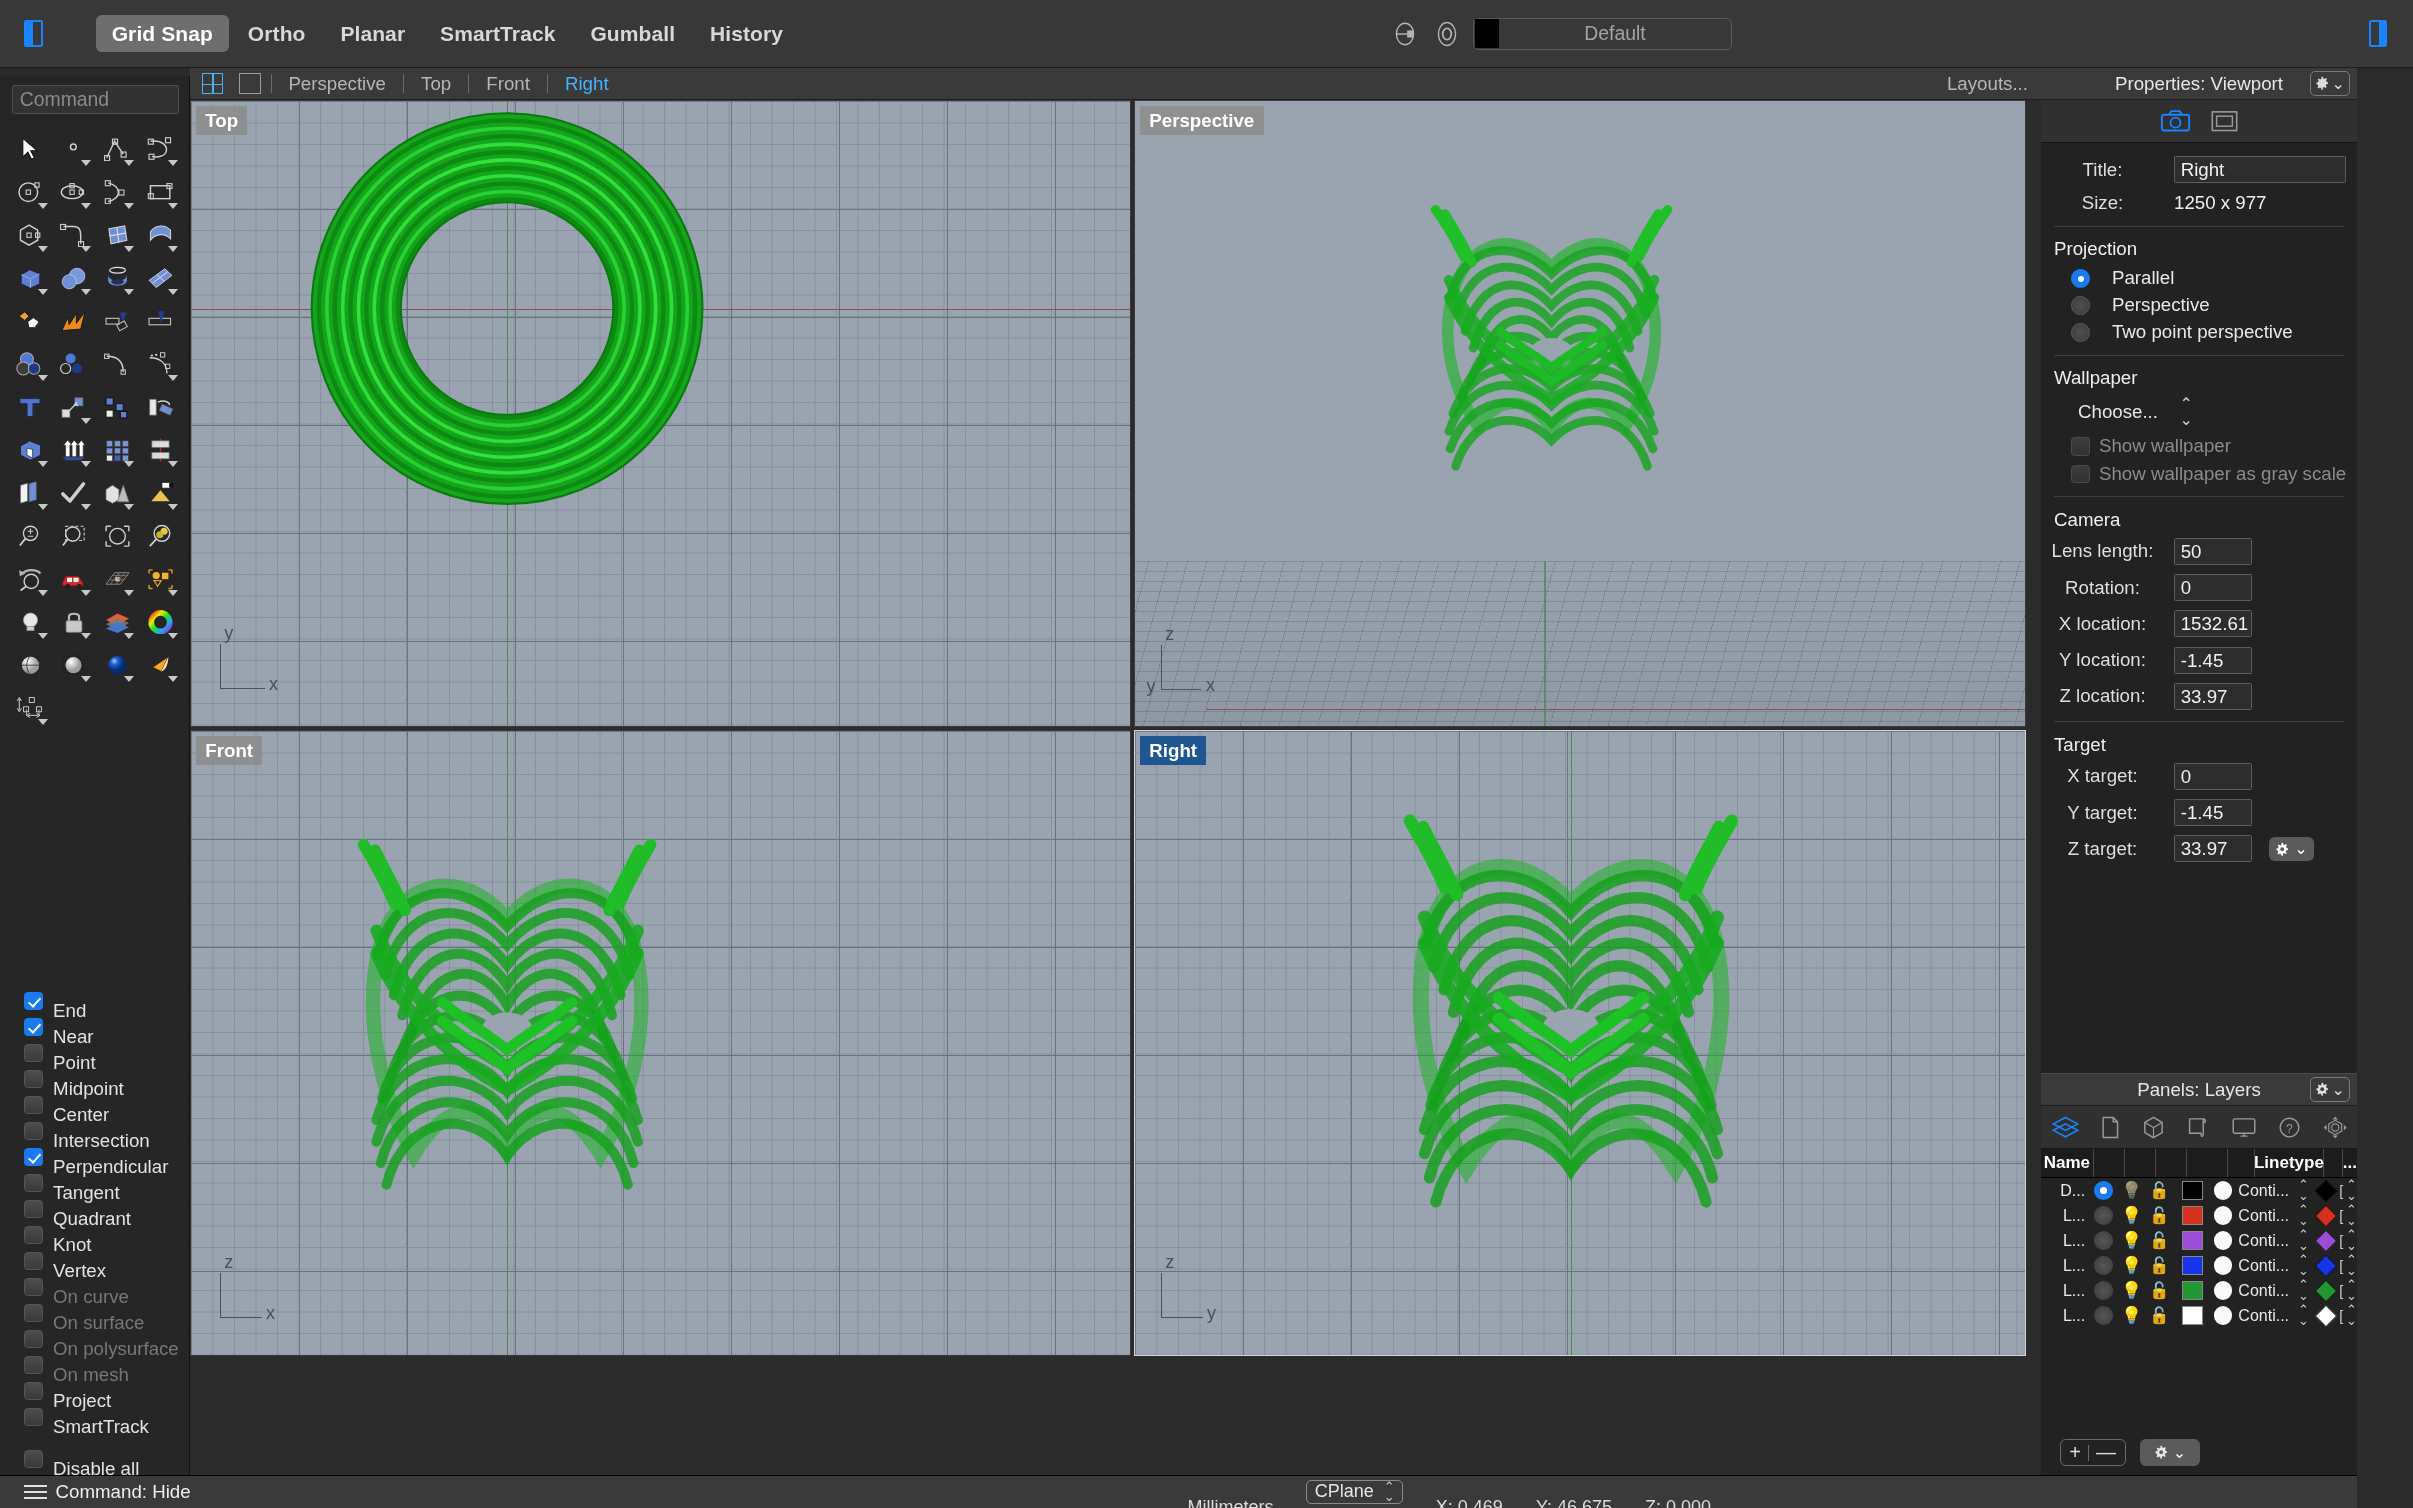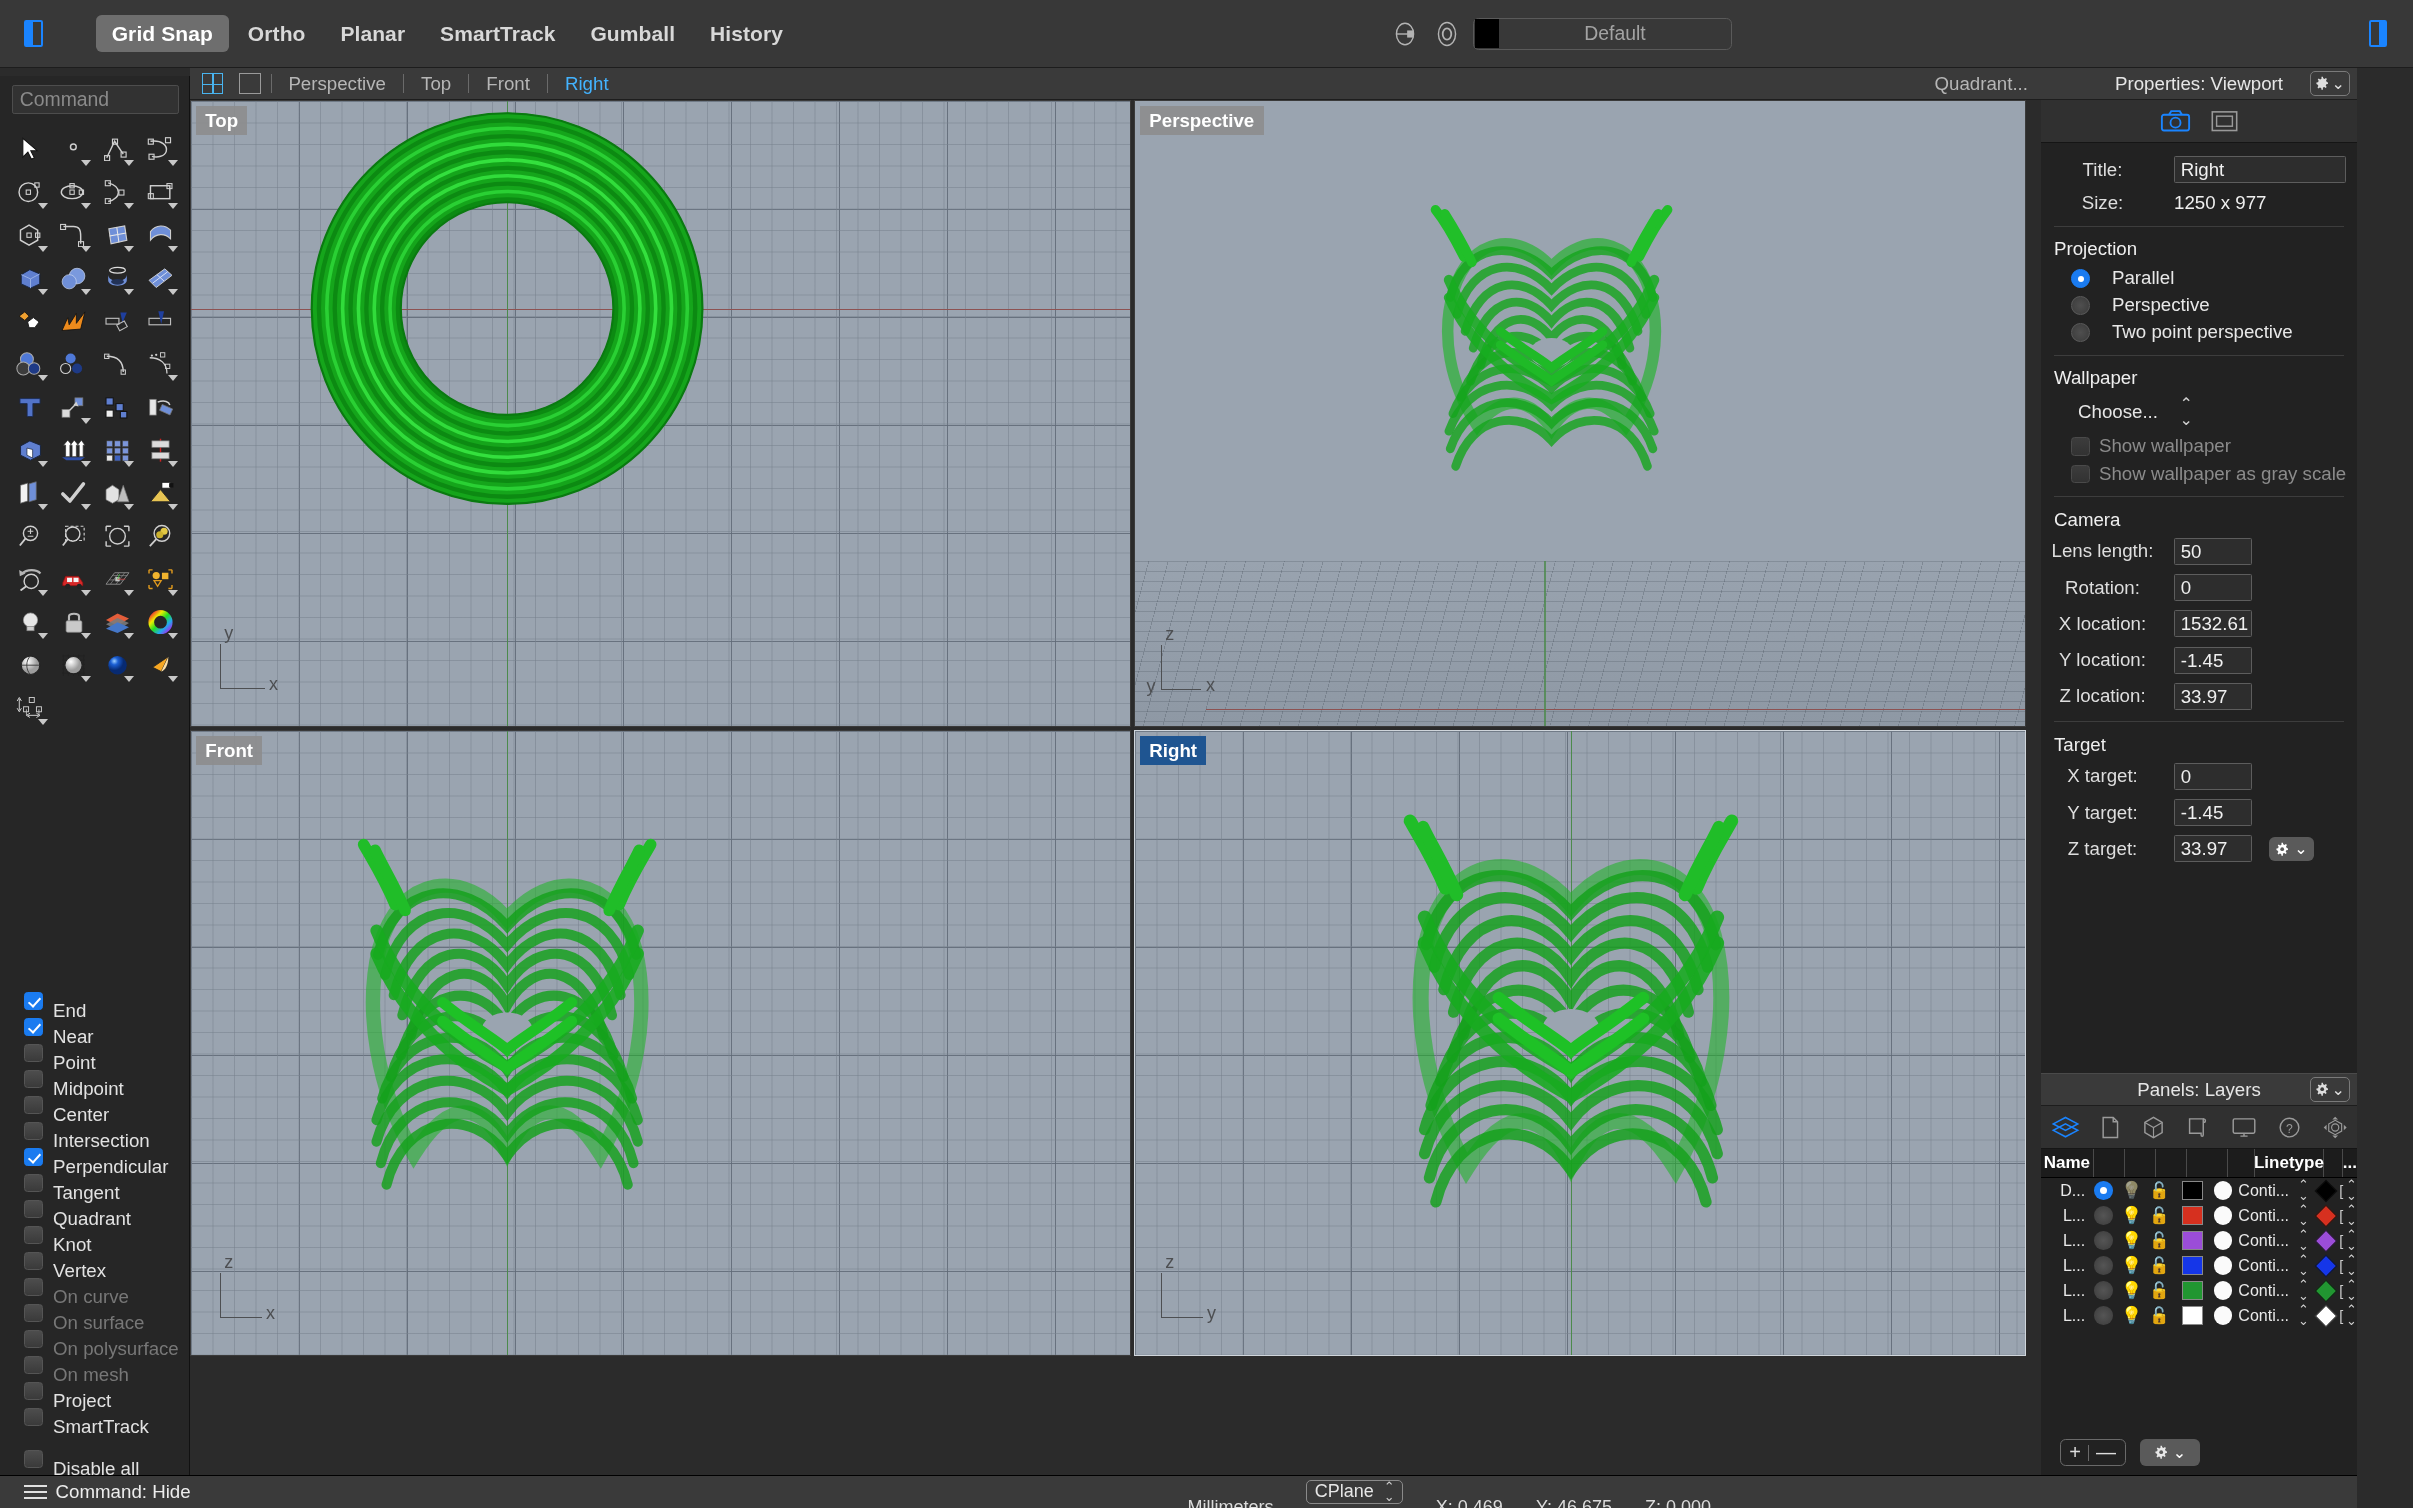--- a/index.html
+++ b/index.html
@@ -771,21 +771,21 @@
     <div class="quad4"></div>
     <div class="quad1"></div>
     <div class="sep"></div>
     <div class="vlink">Perspective</div>
     <div class="sep"></div>
     <div class="vlink">Top</div>
     <div class="sep"></div>
     <div class="vlink">Front</div>
     <div class="sep"></div>
     <div class="vlink act">Right</div>
-    <div class="layouts">Quadrant...</div>
+    <div class="layouts">Layouts...</div>
   </div>
 
   <div class="vpwrap">
 
     <div class="vp tl">
       <div class="grid-bg"></div>
       <div class="axis-x" style="top:208px"></div>
       <div class="axis-y" style="left:316px"></div>
       <svg width="941" height="627" style="position:absolute;left:0;top:0" viewBox="0 0 1310 873">
         <defs>

